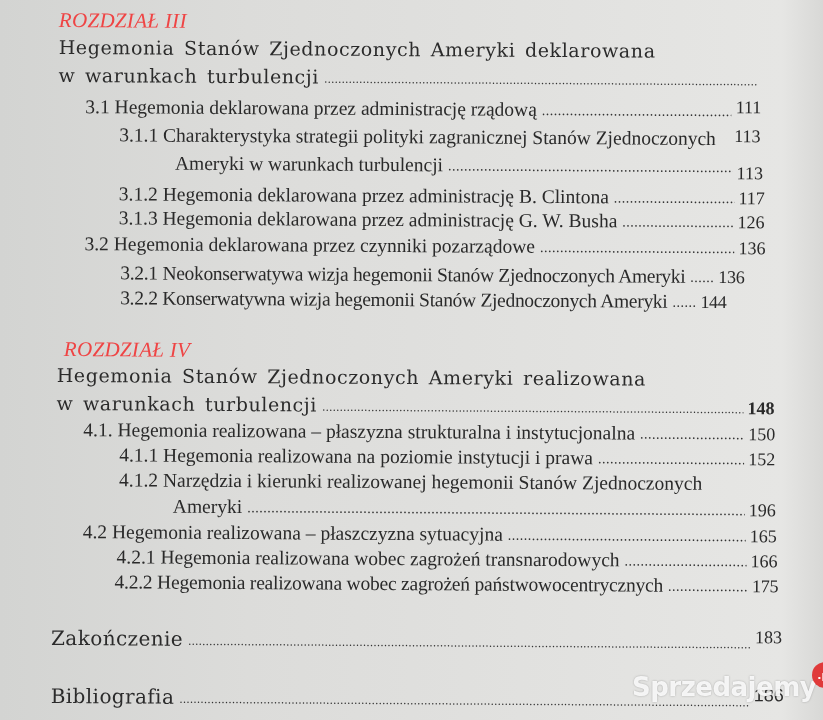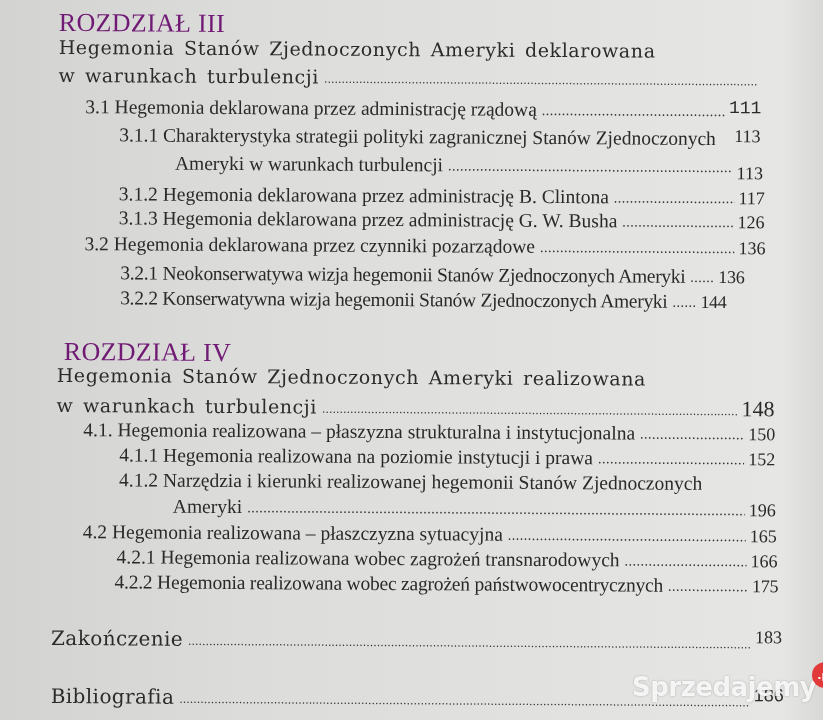--- a/index.html
+++ b/index.html
@@ -22,23 +22,24 @@
       transform: rotate(0.35deg);
       transform-origin: 60px 0;
     }
     .line {
       position: absolute;
       white-space: nowrap;
       display: flex;
       align-items: baseline;
     }
     .chapter-label {
-      font-size: 26px;
+      font-style: italic;
+      font-size: 21px;
       letter-spacing: 0.3px;
-      color: #701a75;
+      color: #ef4444;
     }
     .chapter-title {
       font-family: "DejaVu Serif", serif;
       font-size: 19px;
       letter-spacing: 0.6px;
       word-spacing: 3px;
       color: #2b2b2b;
     }
     .entry {
       font-size: 19.5px;
@@ -116,21 +117,21 @@
   <div class="line chapter-title" style="left:59px; top:36px;">
     <span>Hegemonia Stanów Zjednoczonych Ameryki deklarowana</span>
   </div>
   <div class="line chapter-title" style="left:59px; top:64px; width:703px;">
     <span>w warunkach turbulencji</span>
     <span class="dots fine"></span>
   </div>
   <div class="line entry" style="left:86px; top:96px; width:676px;">
     <span>3.1</span>&nbsp;<span>Hegemonia deklarowana przez administrację rządową</span>
     <span class="dots"></span>
-    <span class="pg" style="position:relative; top:-4px;font-family:Liberation Mono, monospace;">111</span>
+    <span class="pg" style="position:relative; top:-4px;">111</span>
   </div>
   <div class="line entry" style="left:120px; top:122px; width:643px;">
     
   </div>
   <div class="line entry" style="left:120px; top:124px;">
     <span>3.1.1</span>&nbsp;<span>Charakterystyka strategii polityki zagranicznej Stanów Zjednoczonych</span>
   </div>
   <div class="line entry" style="left:176px; top:152px; width:588px;">
     <span>Ameryki w warunkach turbulencji</span>
     <span class="dots"></span>
@@ -168,21 +169,21 @@
 
   <div class="line chapter-label" style="left:66px; top:337px;">
     <span>ROZDZIAŁ IV</span>
   </div>
   <div class="line chapter-title" style="left:59px; top:364px;">
     <span>Hegemonia Stanów Zjednoczonych Ameryki realizowana</span>
   </div>
   <div class="line chapter-title" style="left:59px; top:392px; width:718px;">
     <span>w warunkach turbulencji</span>
     <span class="dots fine"></span>
-    <span class="pg" style="font-family:'Liberation Serif',serif; font-size:22px; letter-spacing:0;">148</span>
+    <span class="pg" style="font-family:'Liberation Serif',serif; font-size:18px; letter-spacing:0;font-weight:bold;">148</span>
   </div>
   <div class="line entry" style="left:86px; top:419px; width:692px;">
     <span>4.1.</span>&nbsp;<span>Hegemonia realizowana – płaszyzna strukturalna i instytucjonalna</span>
     <span class="dots"></span>
     <span class="pg">150</span>
   </div>
   <div class="line entry" style="left:122px; top:444px; width:656px;">
     <span>4.1.1</span>&nbsp;<span>Hegemonia realizowana na poziomie instytucji i prawa</span>
     <span class="dots"></span>
     <span class="pg">152</span>

